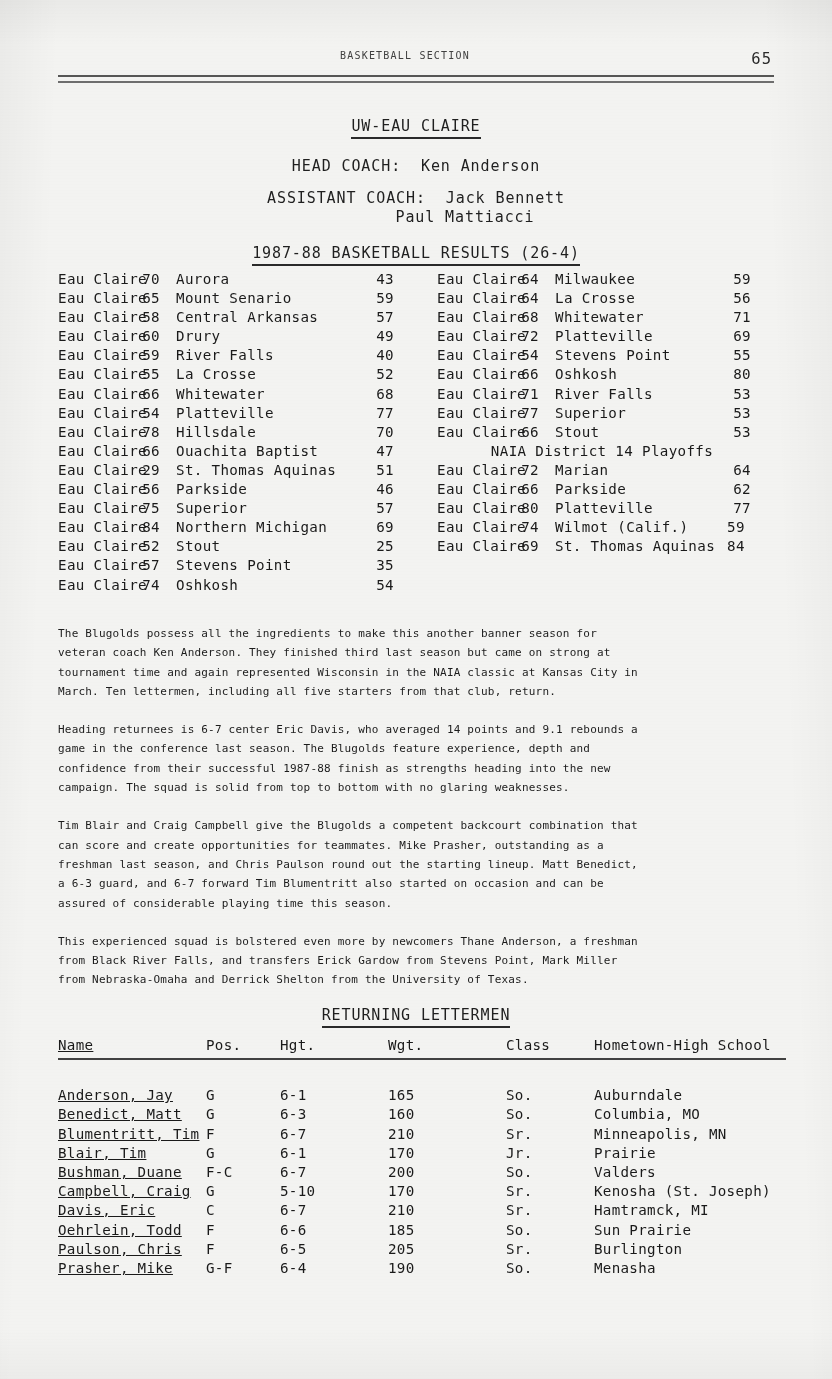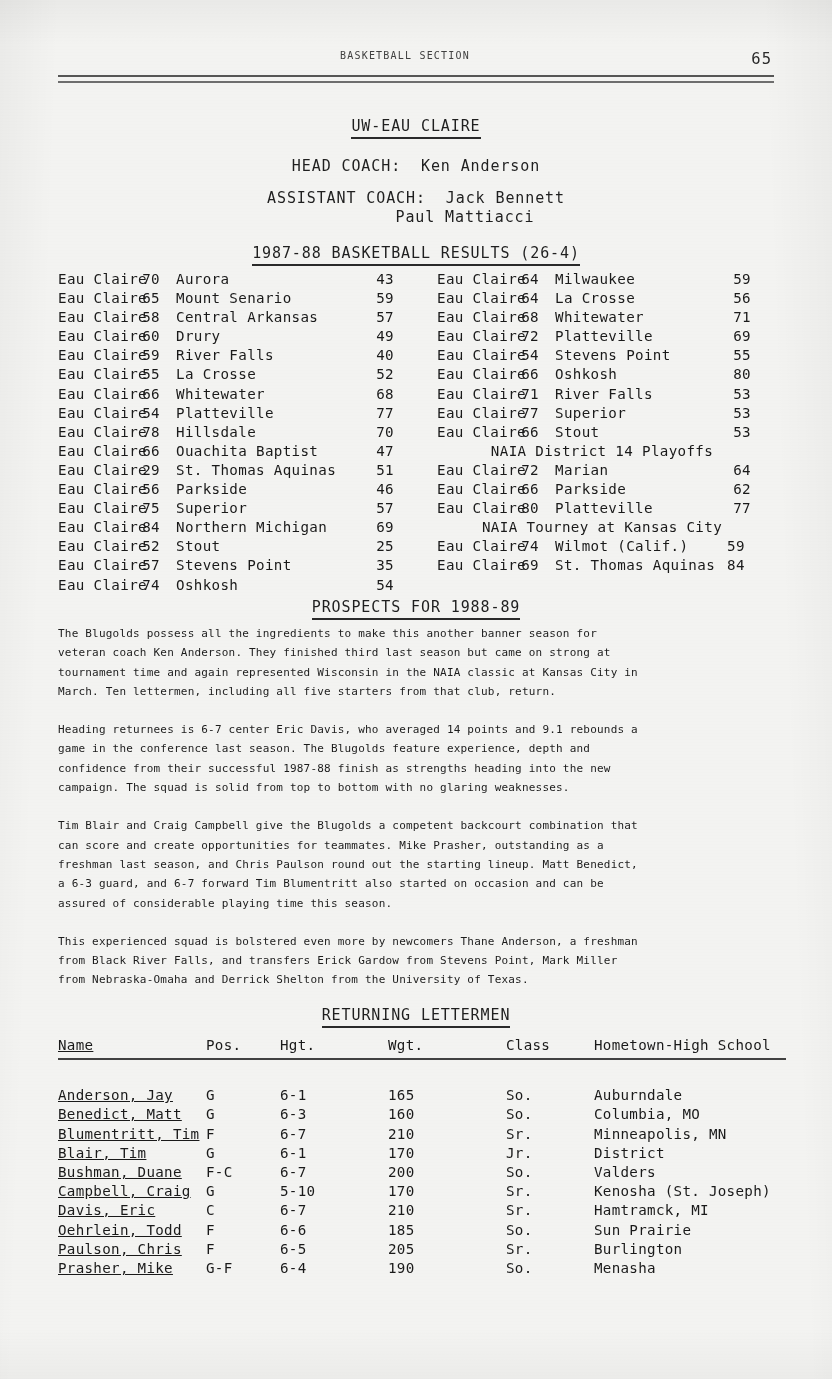--- a/index.html
+++ b/index.html
@@ -405,39 +405,35 @@
           <span class="score">66</span>
           <span class="opp">Parkside</span>
           <span class="oppscore">62</span>
         </div>
         <div class="res-row">
           <span class="team">Eau Claire</span>
           <span class="score">80</span>
           <span class="opp">Platteville</span>
           <span class="oppscore">77</span>
         </div>
-        <div class="res-sub">NAIA Tourney at Kansas City</div>
         <div class="res-row wide">
           <span class="team">Eau Claire</span>
           <span class="score">74</span>
           <span class="opp">Wilmot (Calif.)</span>
           <span class="oppscore">59</span>
         </div>
         <div class="res-row wide2">
           <span class="team">Eau Claire</span>
           <span class="score">69</span>
           <span class="opp">St. Thomas Aquinas</span>
           <span class="oppscore">84</span>
         </div>
       </div>
   </div>
 
-  <div class="center-line underlined" id="prospects-heading">
-    <span class="u">PROSPECTS FOR 1988-89</span>
-  </div>
 
   <div id="prospects">
       <p>The Blugolds possess all the ingredients to make this another banner season for
 veteran coach Ken Anderson. They finished third last season but came on strong at
 tournament time and again represented Wisconsin in the NAIA classic at Kansas City in
 March. Ten lettermen, including all five starters from that club, return.</p>
       <p>Heading returnees is 6-7 center Eric Davis, who averaged 14 points and 9.1 rebounds a
 game in the conference last season. The Blugolds feature experience, depth and
 confidence from their successful 1987-88 finish as strengths heading into the new
 campaign. The squad is solid from top to bottom with no glaring weaknesses.</p>
@@ -489,21 +485,21 @@
           <span class="c-wgt">210</span>
           <span class="c-class">Sr.</span>
           <span class="c-town">Minneapolis, MN</span>
         </div>
         <div class="lt-row">
           <span class="c-name">Blair, Tim</span>
           <span class="c-pos">G</span>
           <span class="c-hgt">6-1</span>
           <span class="c-wgt">170</span>
           <span class="c-class">Jr.</span>
-          <span class="c-town">District</span>
+          <span class="c-town">Prairie</span>
         </div>
         <div class="lt-row">
           <span class="c-name">Bushman, Duane</span>
           <span class="c-pos">F-C</span>
           <span class="c-hgt">6-7</span>
           <span class="c-wgt">200</span>
           <span class="c-class">So.</span>
           <span class="c-town">Valders</span>
         </div>
         <div class="lt-row">

